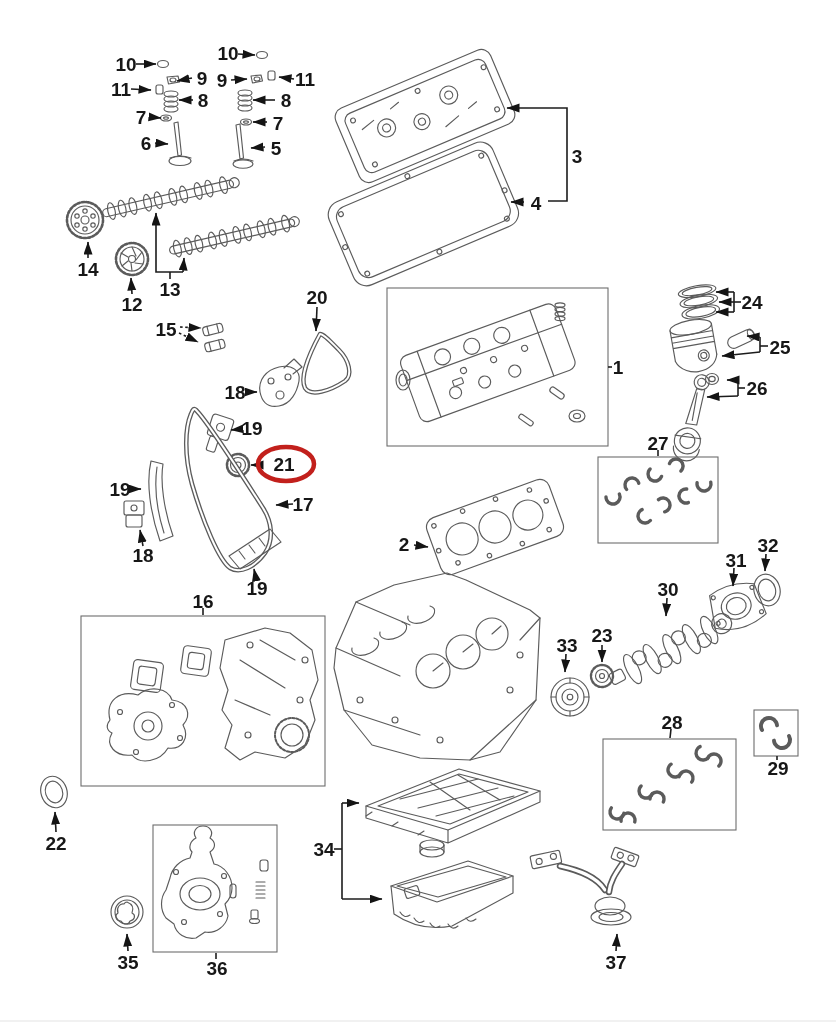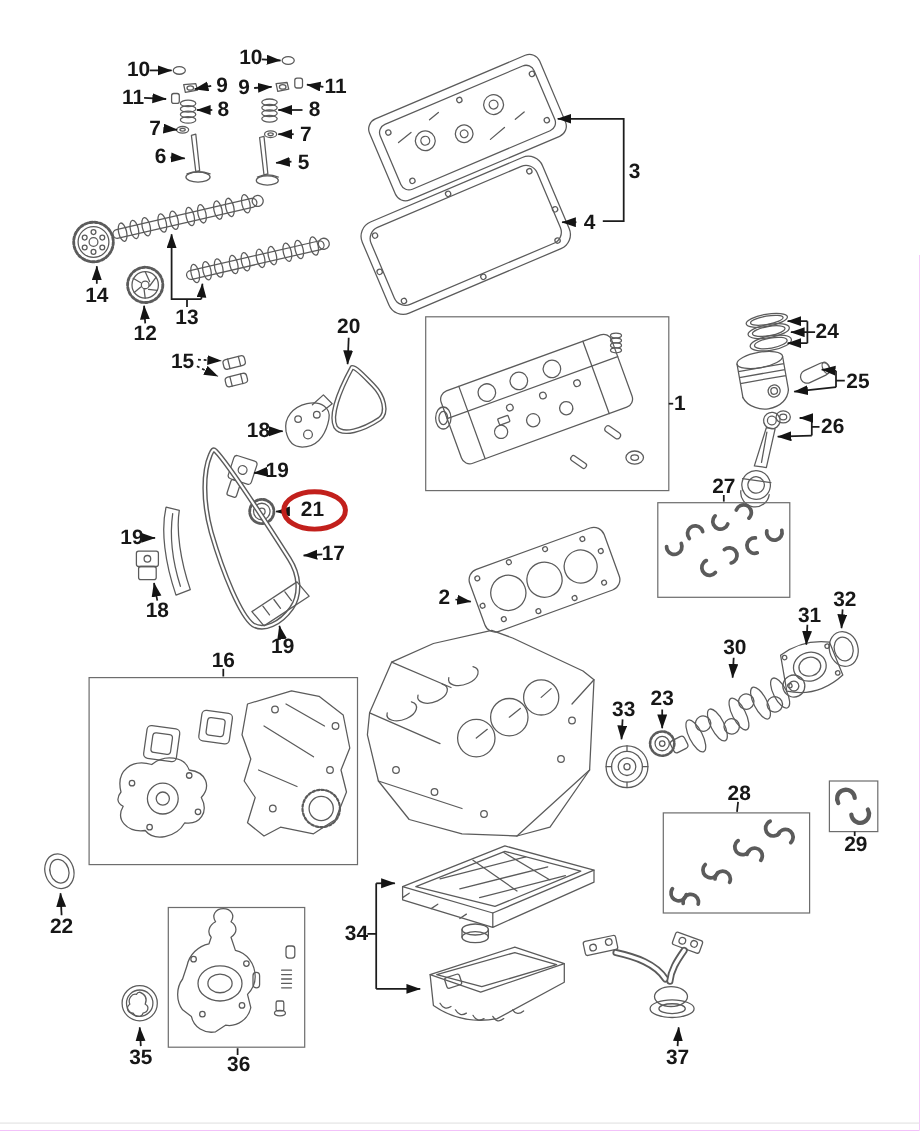--- a/index.html
+++ b/index.html
@@ -1,16 +1,16 @@
 <!DOCTYPE html>
 <html><head>
 <meta charset="utf-8">
 <style>
   html,body{margin:0;padding:0;background:#ffffff;}
-  .stage{position:relative;width:836px;height:1028px;background:#d946ef;overflow:hidden;}
+  .stage{position:relative;width:836px;height:1028px;background:#4d7c0f;overflow:hidden;}
   svg{display:block;}
   .lbl{font:bold 19px "Liberation Sans", sans-serif;fill:#171717;}
   .art{stroke:#5b5b5b;fill:none;stroke-width:1.15;stroke-linejoin:round;stroke-linecap:round;}
   .conn{stroke:#1c1c1c;stroke-width:1.6;fill:none;}
   .gbox{stroke:#6d6d6d;stroke-width:1.1;fill:none;}
 </style>
 </head>
 <body>
 
 <div class="stage">

